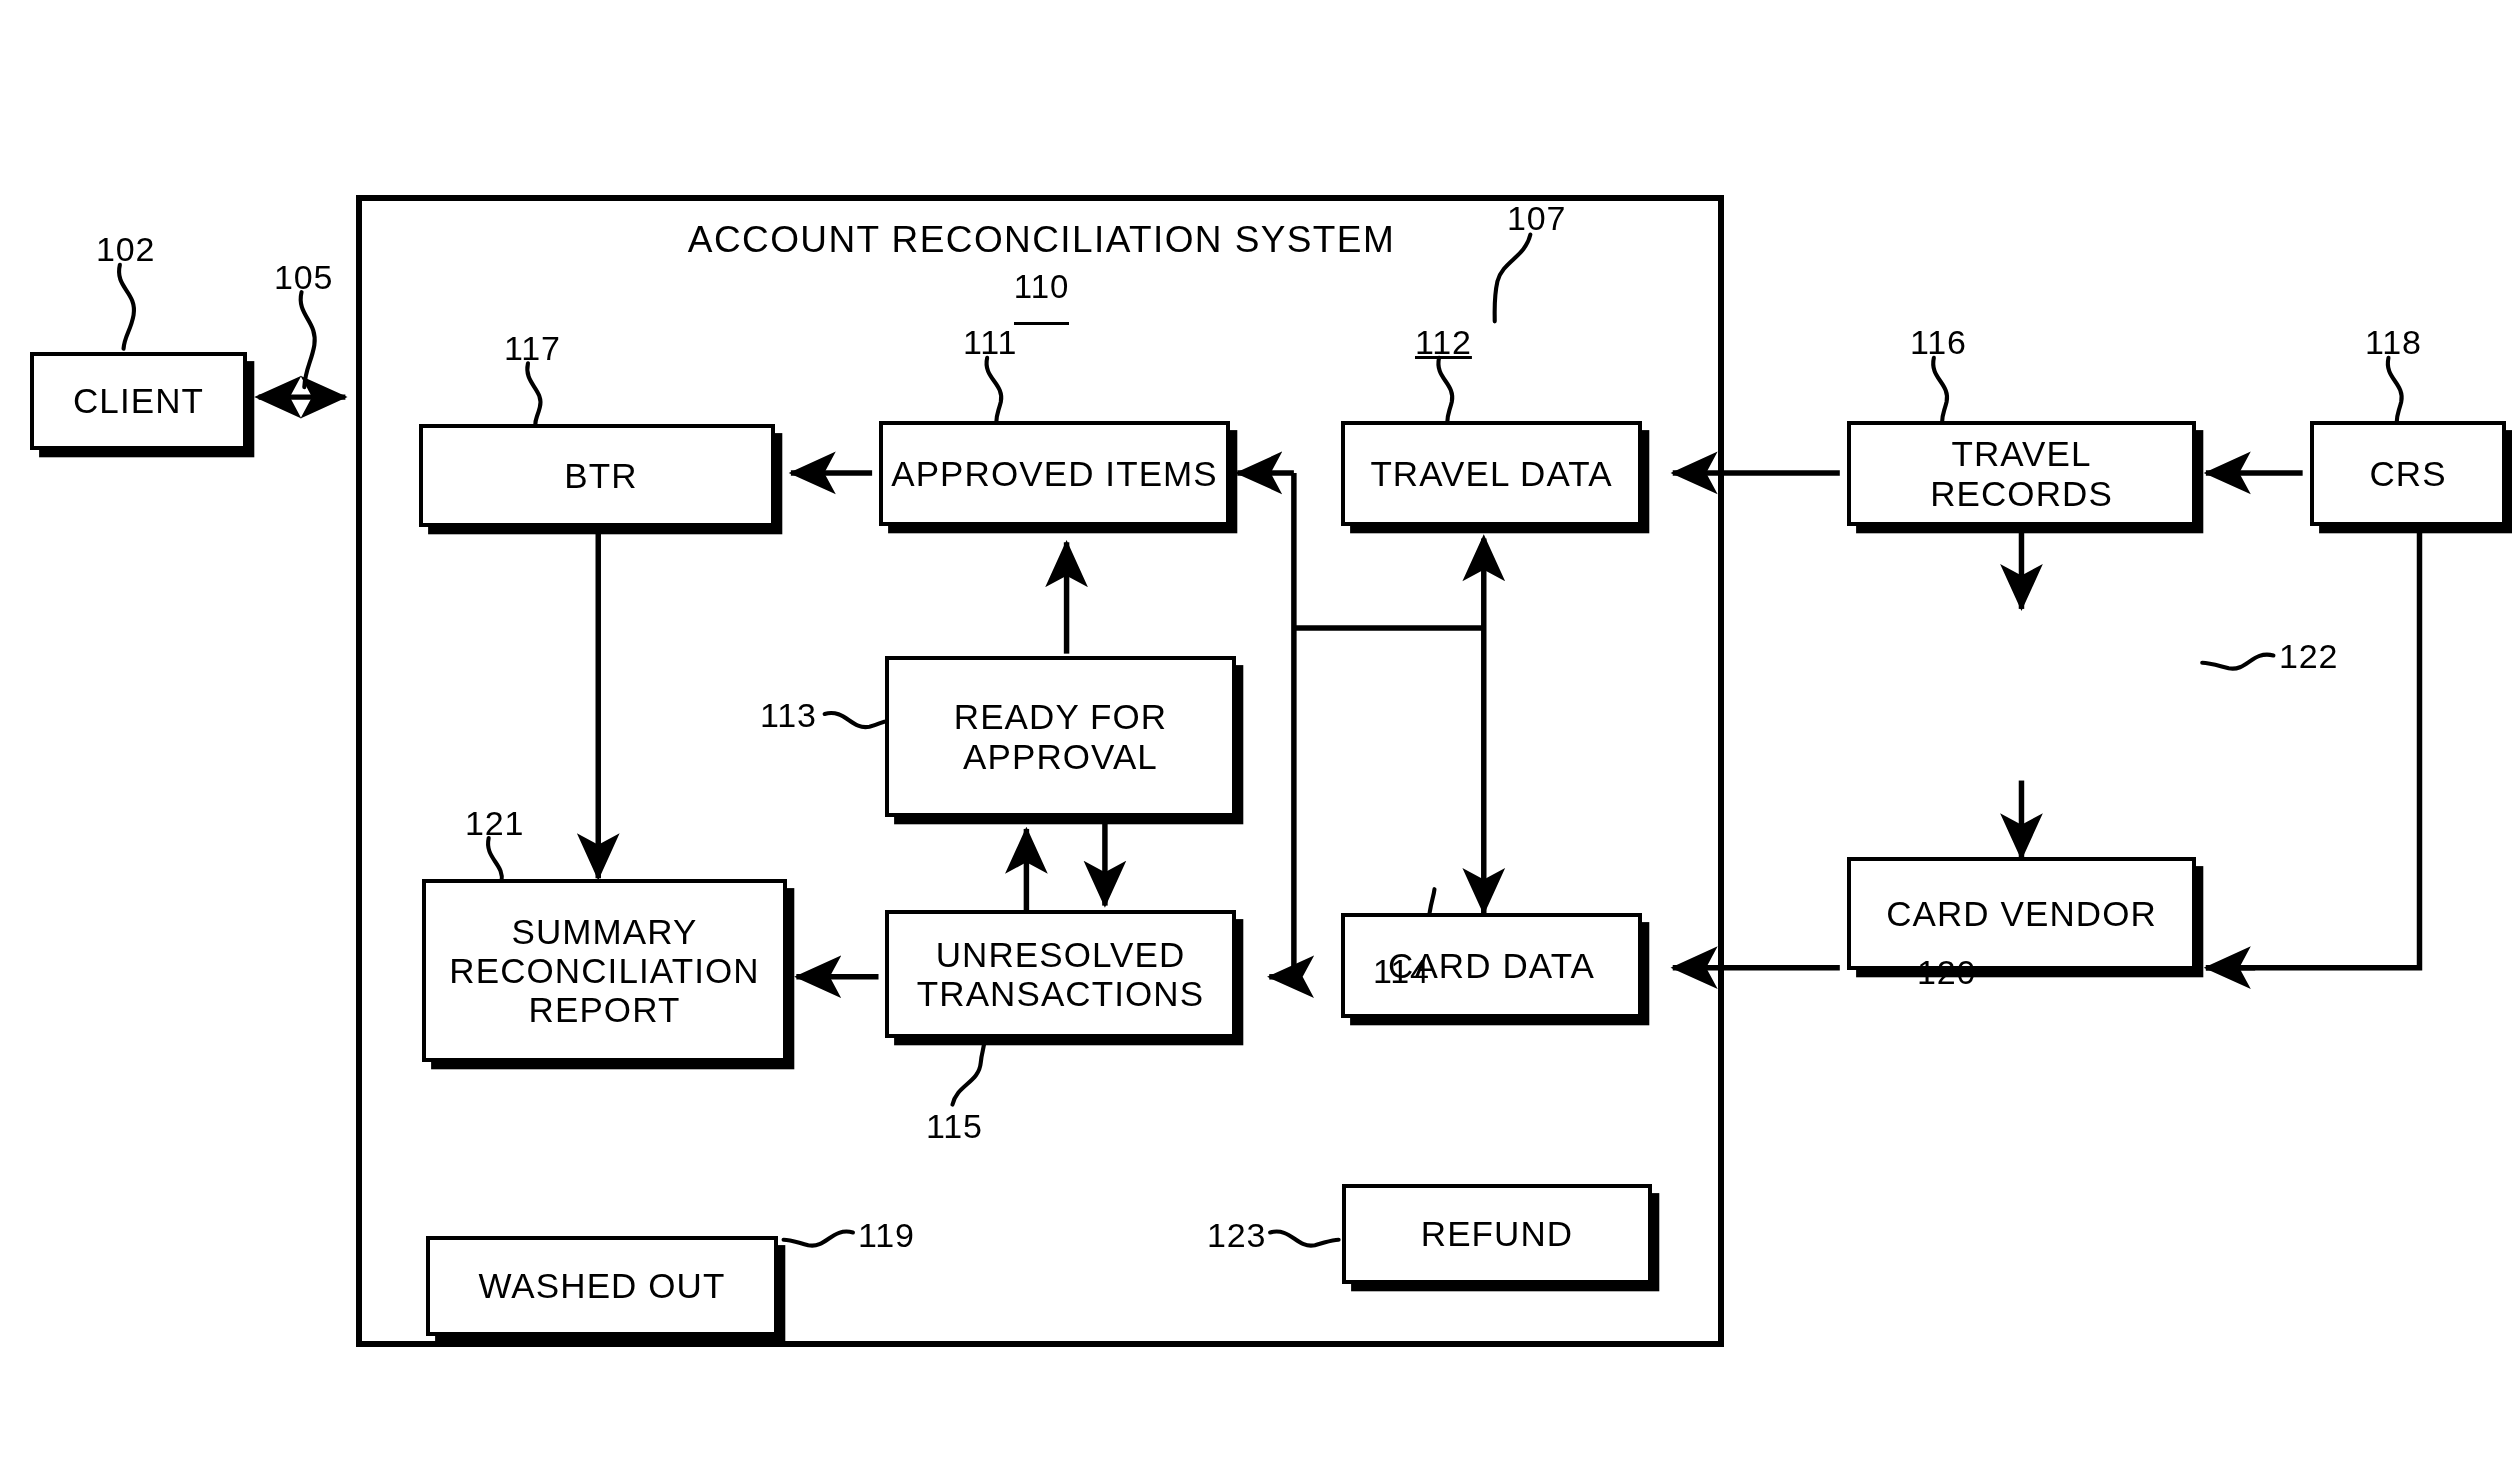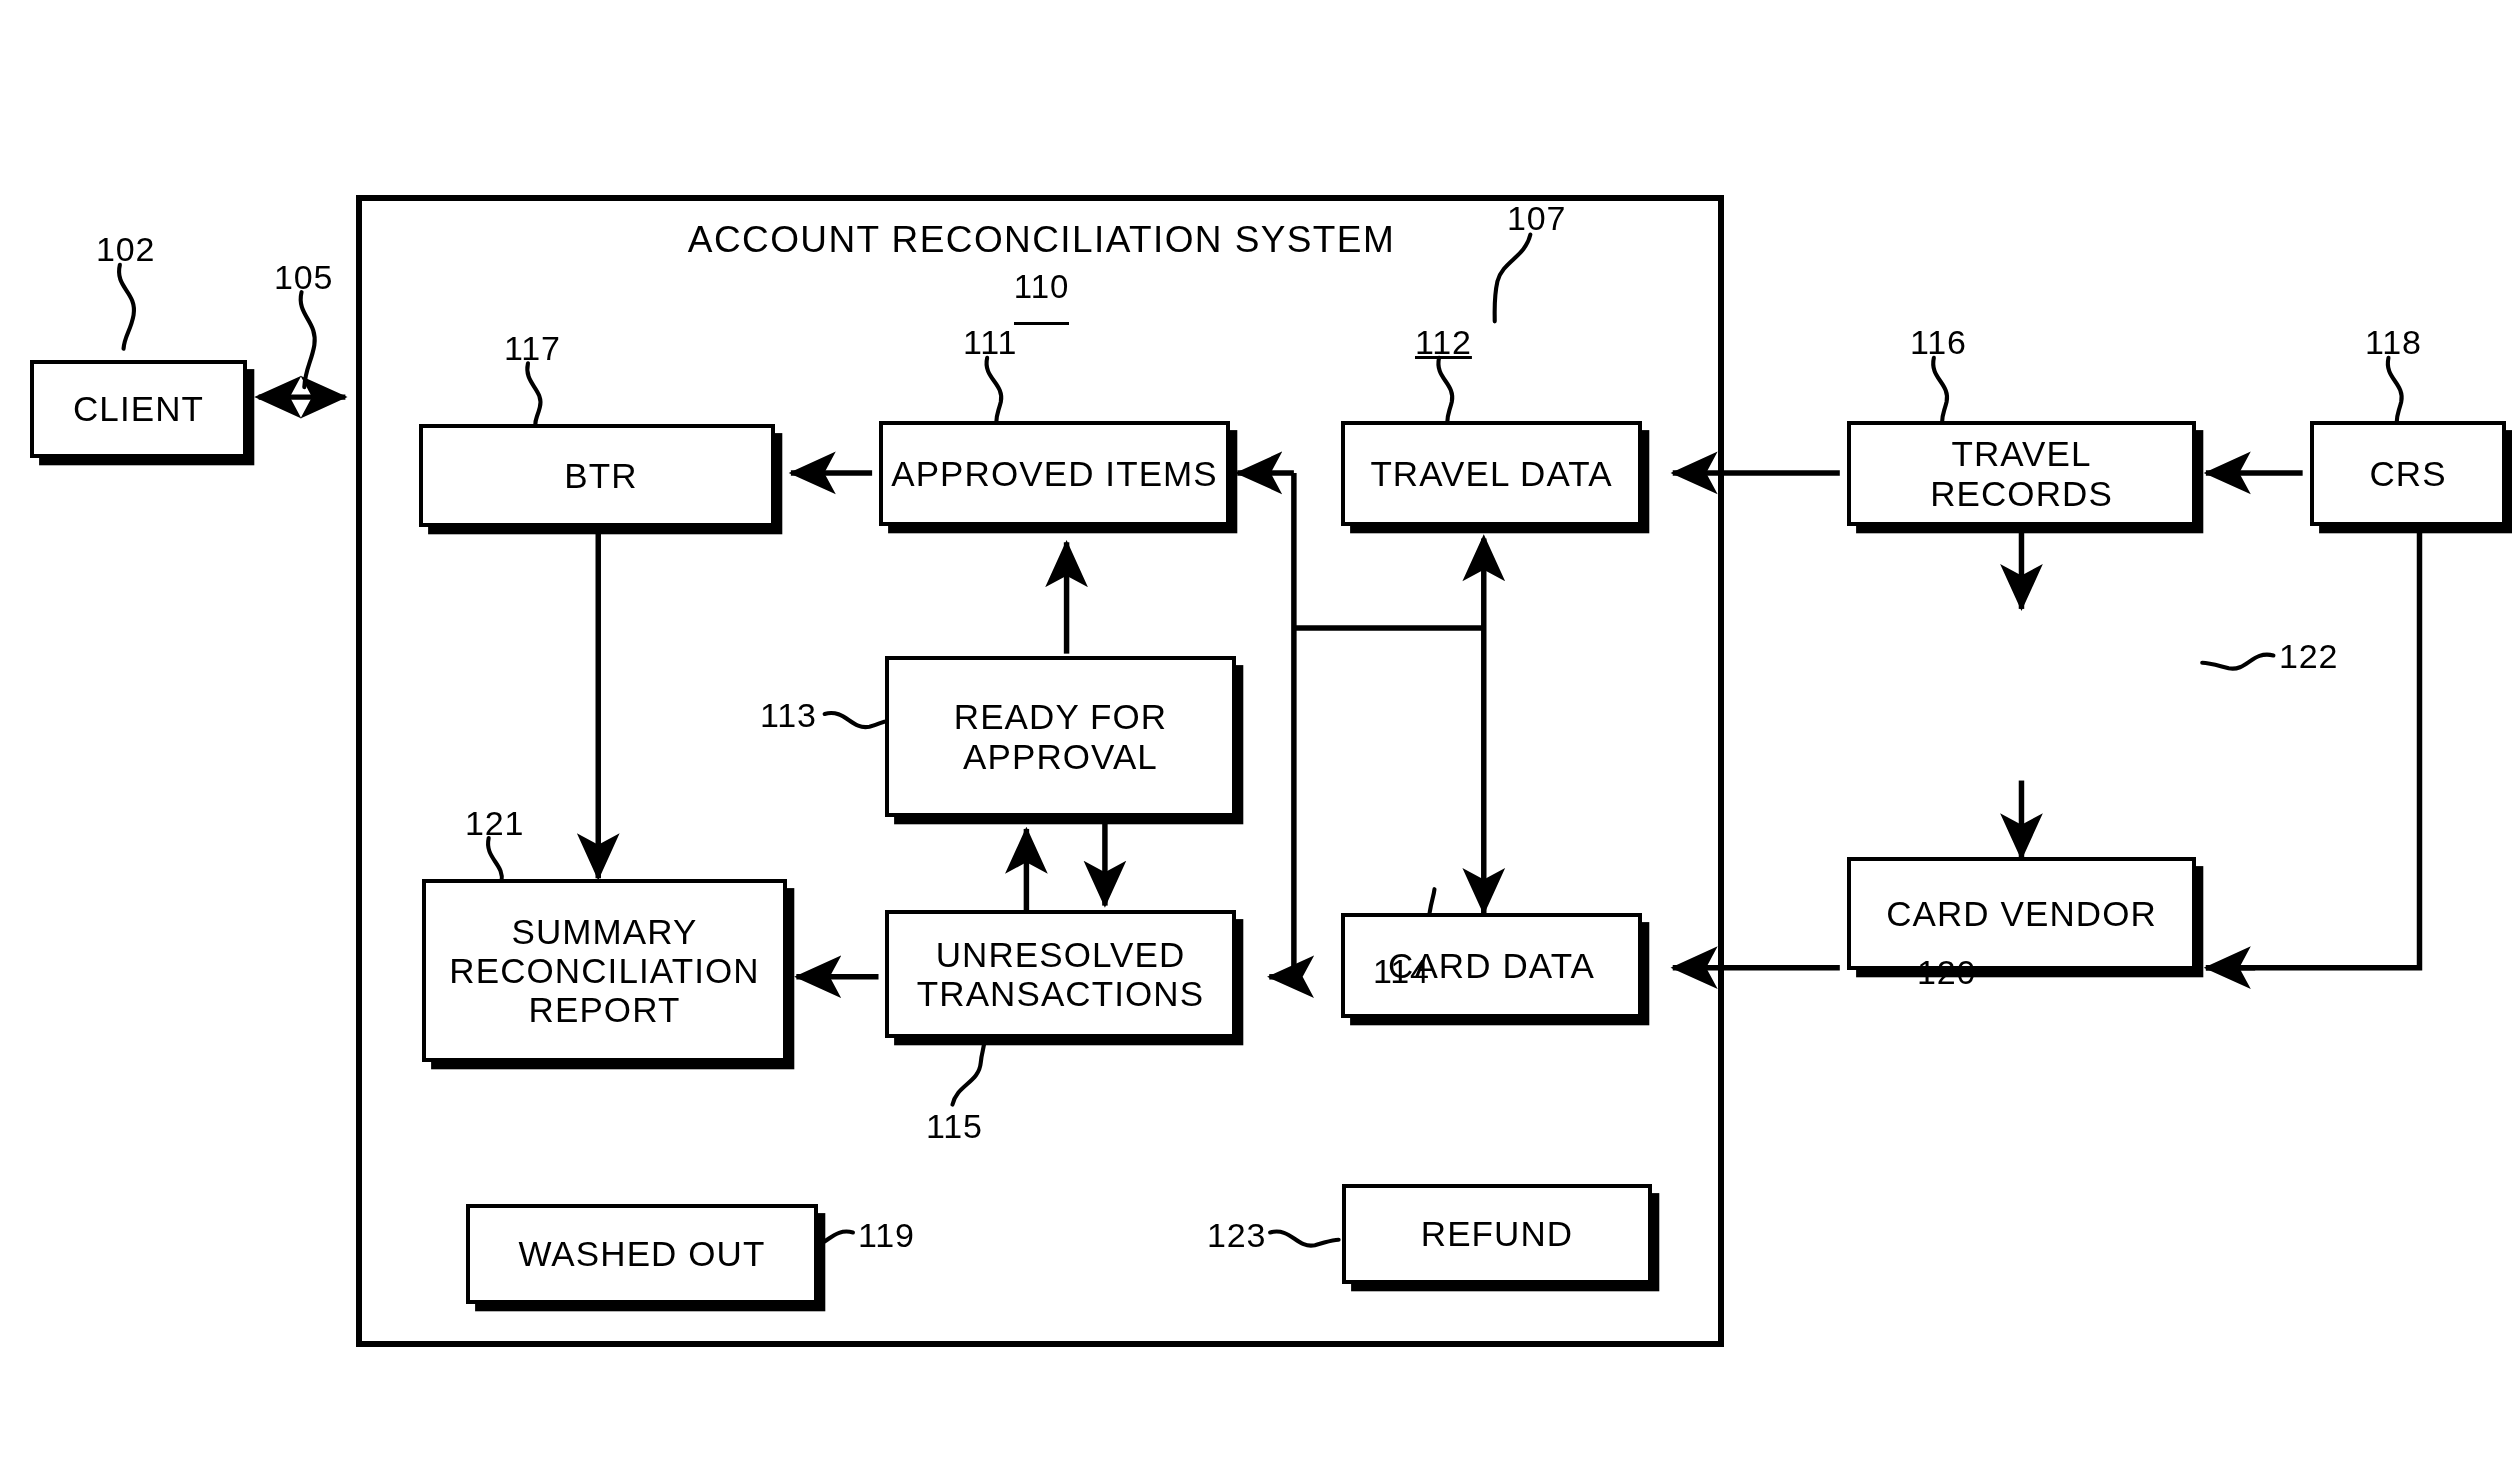--- a/index.html
+++ b/index.html
@@ -174,21 +174,21 @@
     </g>
   </svg>
 
   <div id="system-container" style="left:356px; top:195px; width:1368px; height:1152px;"></div>
 
   <div class="sys-title" style="left:539px; top:219px; width:1005px;">
     <span class="t-main">ACCOUNT RECONCILIATION SYSTEM</span>
     <span class="t-ref">110</span>
   </div>
 
-  <div class="node" style="left:30px; top:360px; width:217px; height:98px;">
+  <div class="node" style="left:30px; top:352px; width:217px; height:98px;">
     <span class="label">CLIENT</span>
   </div>
 
   <div class="node" style="left:419px; top:424px; width:356px; height:103px;padding-left:8px;">
     <span class="label">BTR</span>
   </div>
 
   <div class="node" style="left:879px; top:421px; width:351px; height:105px;">
     <span class="label">APPROVED ITEMS</span>
   </div>
@@ -202,21 +202,21 @@
     <span class="label">UNRESOLVED
 TRANSACTIONS</span>
   </div>
 
   <div class="node" style="left:422px; top:879px; width:365px; height:183px;">
     <span class="label">SUMMARY
 RECONCILIATION
 REPORT</span>
   </div>
 
-  <div class="node" style="left:426px; top:1204px; width:352px; height:100px;margin-left:40px;">
+  <div class="node" style="left:426px; top:1236px; width:352px; height:100px;">
     <span class="label">WASHED OUT</span>
   </div>
 
   <div class="node" style="left:1342px; top:1184px; width:310px; height:100px;">
     <span class="label">REFUND</span>
   </div>
 
   <div class="node" style="left:1341px; top:421px; width:301px; height:105px;">
     <span class="label">TRAVEL DATA</span>
   </div>

